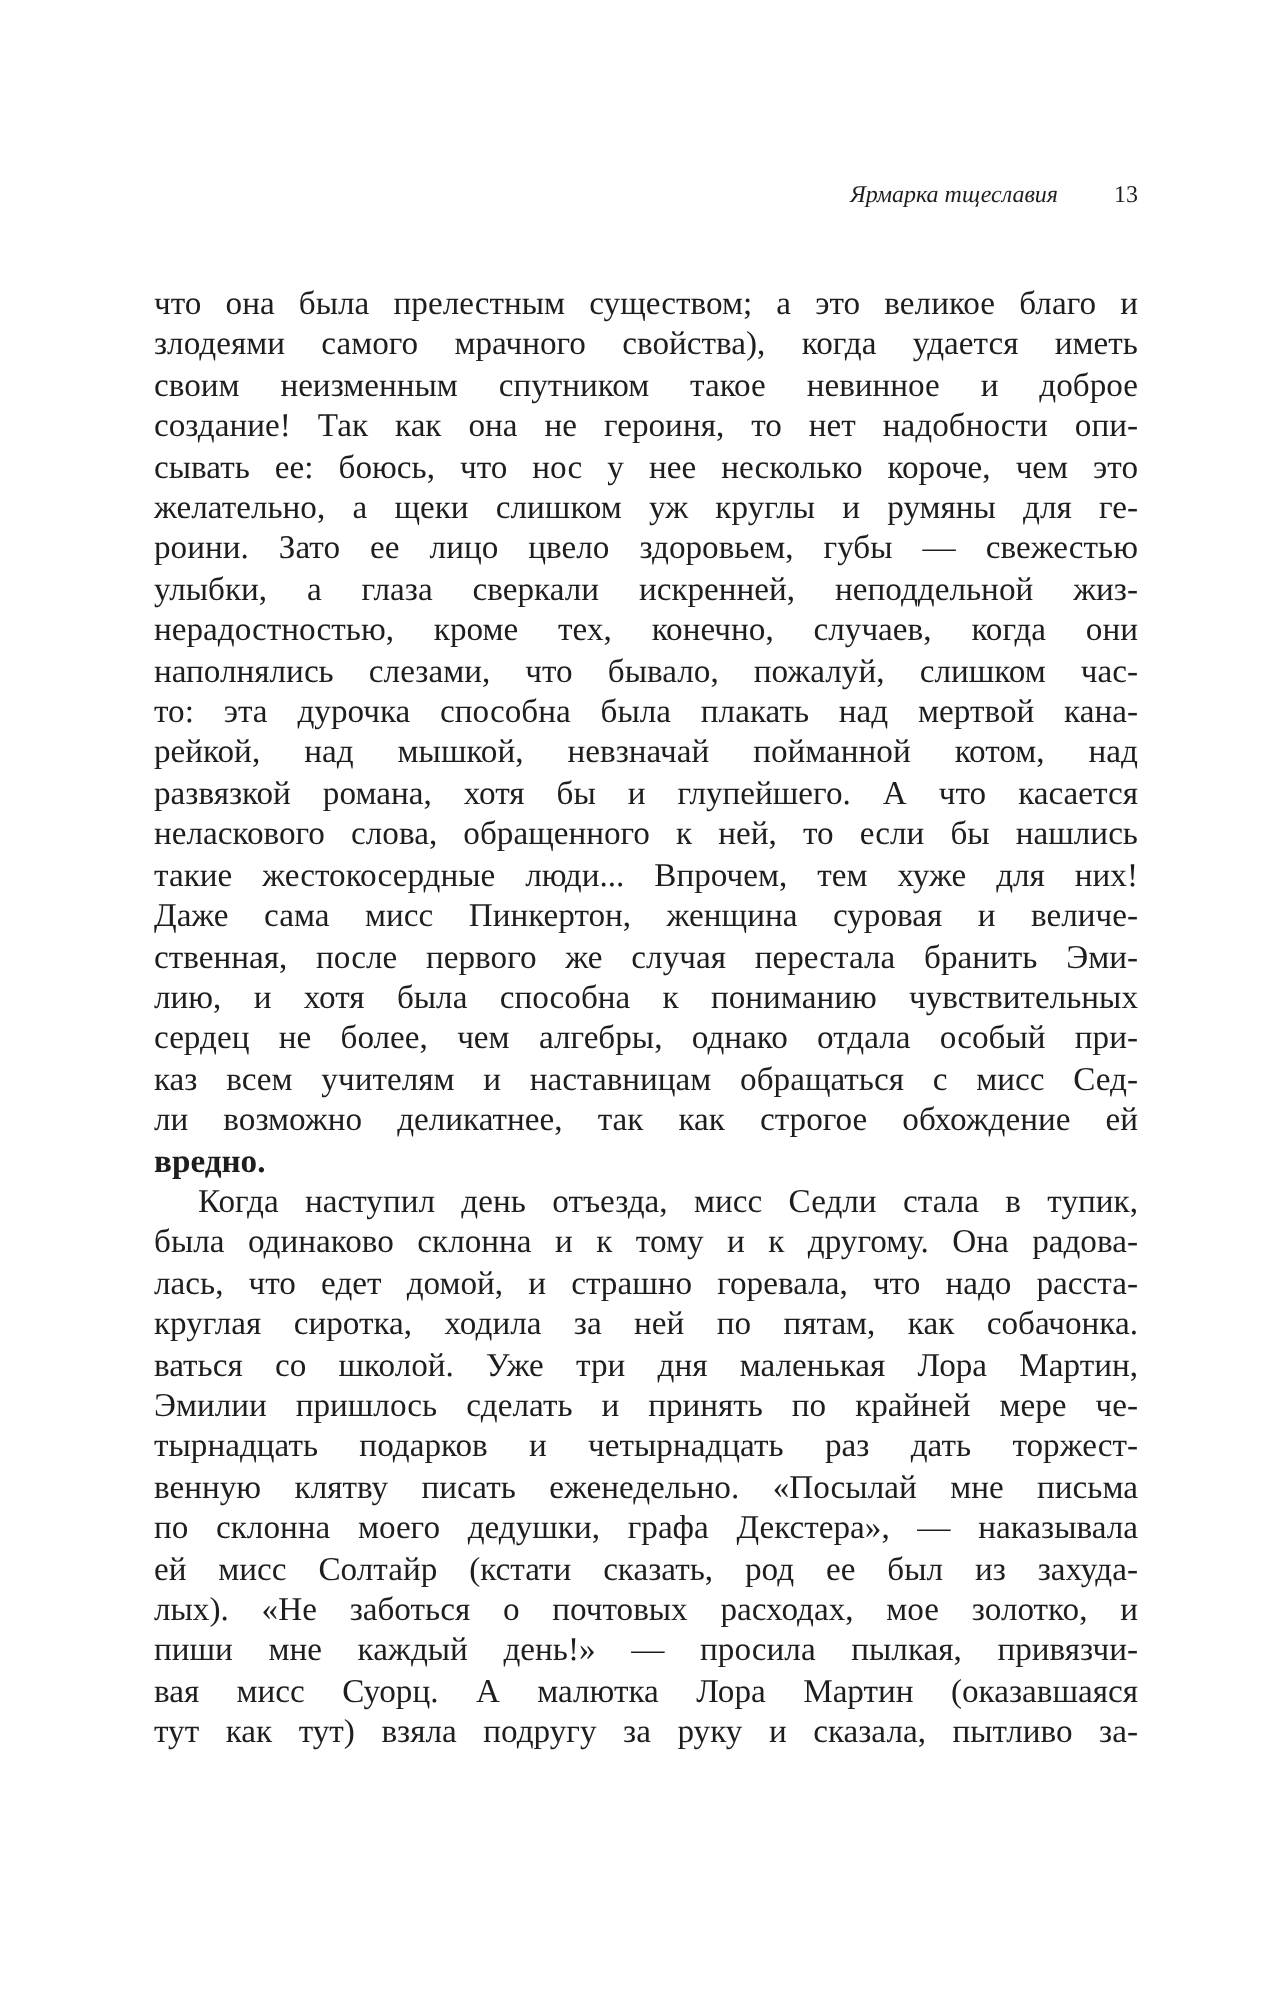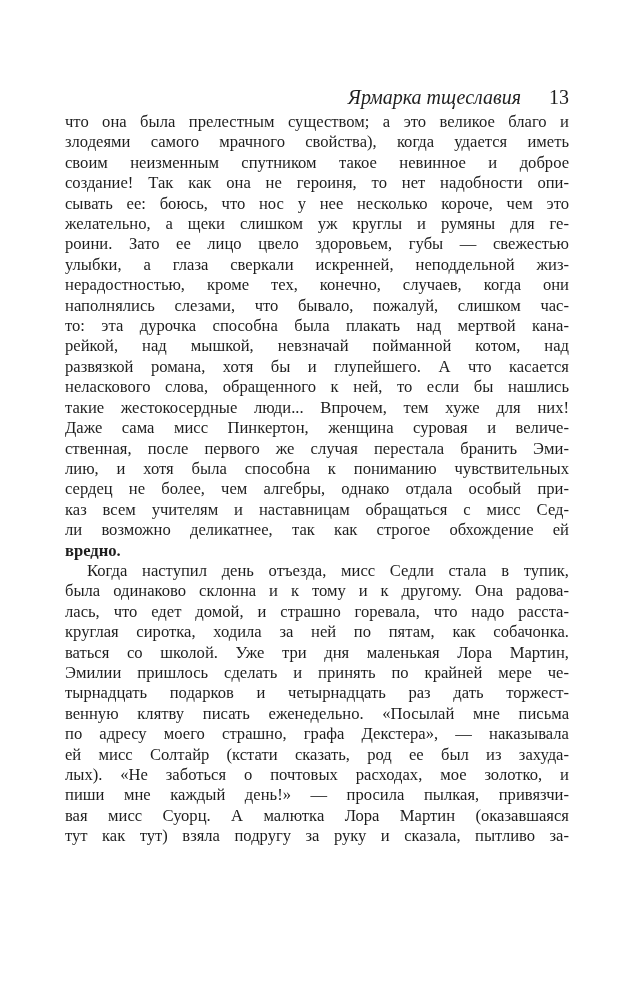--- a/index.html
+++ b/index.html
@@ -18,41 +18,42 @@
     box-sizing: border-box;
     width: 632px;
     height: 1001px;
     padding: 88px 63px 0 65px;
     background: #ffffff;
   }
   .header {
     display: flex;
     justify-content: flex-end;
     align-items: center;
-    font-size: 20px;
+    font-size: 12px;
     line-height: 18px;
-    margin-bottom: 6px;
+    margin-bottom: 36px;
   }
   .header .title {
     font-style: italic;
   }
   .header .num {
     font-weight: normal;
     margin-left: 28px;
   }
   .text-block {
     width: 100%;
   }
   .line {
     font-size: 16.6px;
     line-height: 20.4px;
     text-align: justify;
     text-align-last: justify;
     white-space: normal;
     word-spacing: 0.2px;
+    margin-left: 12px;
   }
   .line.last {
     text-align-last: left;
     font-weight: bold;
   }
   .line.first {
     text-indent: 22px;
   }
 </style>
 </head>
@@ -90,21 +91,21 @@
       </div>
       <div>
         <div class="line first">Когда наступил день отъезда, мисс Седли стала в тупик,</div>
         <div class="line">была одинаково склонна и к тому и к другому. Она радова-</div>
         <div class="line">лась, что едет домой, и страшно горевала, что надо расста-</div>
         <div class="line">круглая сиротка, ходила за ней по пятам, как собачонка.</div>
         <div class="line">ваться со школой. Уже три дня маленькая Лора Мартин,</div>
         <div class="line">Эмилии пришлось сделать и принять по крайней мере че-</div>
         <div class="line">тырнадцать подарков и четырнадцать раз дать торжест-</div>
         <div class="line">венную клятву писать еженедельно. «Посылай мне письма</div>
-        <div class="line">по адресу моего страшно, графа Декстера», — наказывала</div>
+        <div class="line">по склонна моего дедушки, графа Декстера», — наказывала</div>
         <div class="line">ей мисс Солтайр (кстати сказать, род ее был из захуда-</div>
         <div class="line">лых). «Не заботься о почтовых расходах, мое золотко, и</div>
         <div class="line">пиши мне каждый день!» — просила пылкая, привязчи-</div>
         <div class="line">вая мисс Суорц. А малютка Лора Мартин (оказавшаяся</div>
         <div class="line">тут как тут) взяла подругу за руку и сказала, пытливо за-</div>
       </div>
     </div>
 </div>
 
 </body></html>

